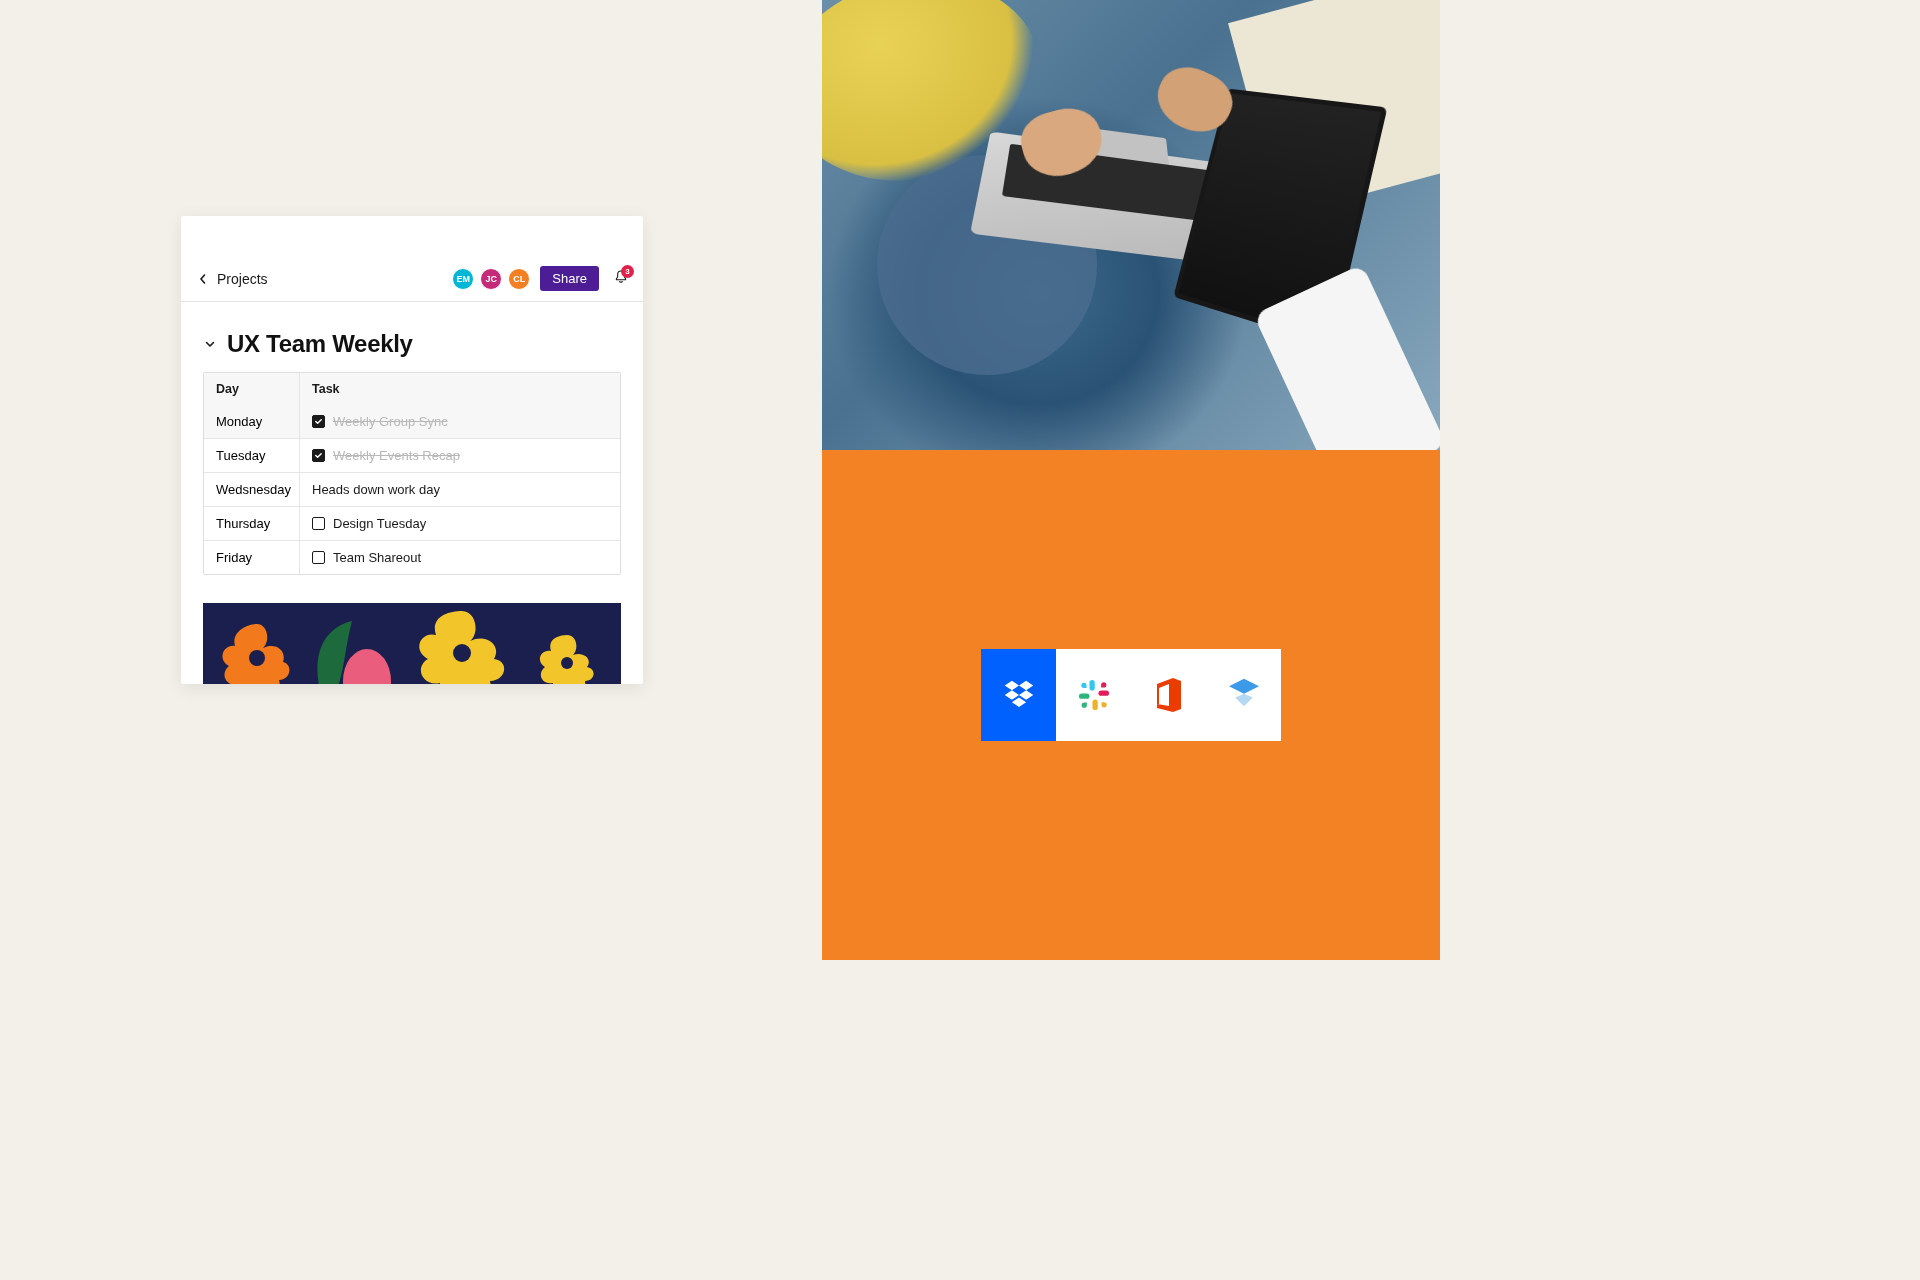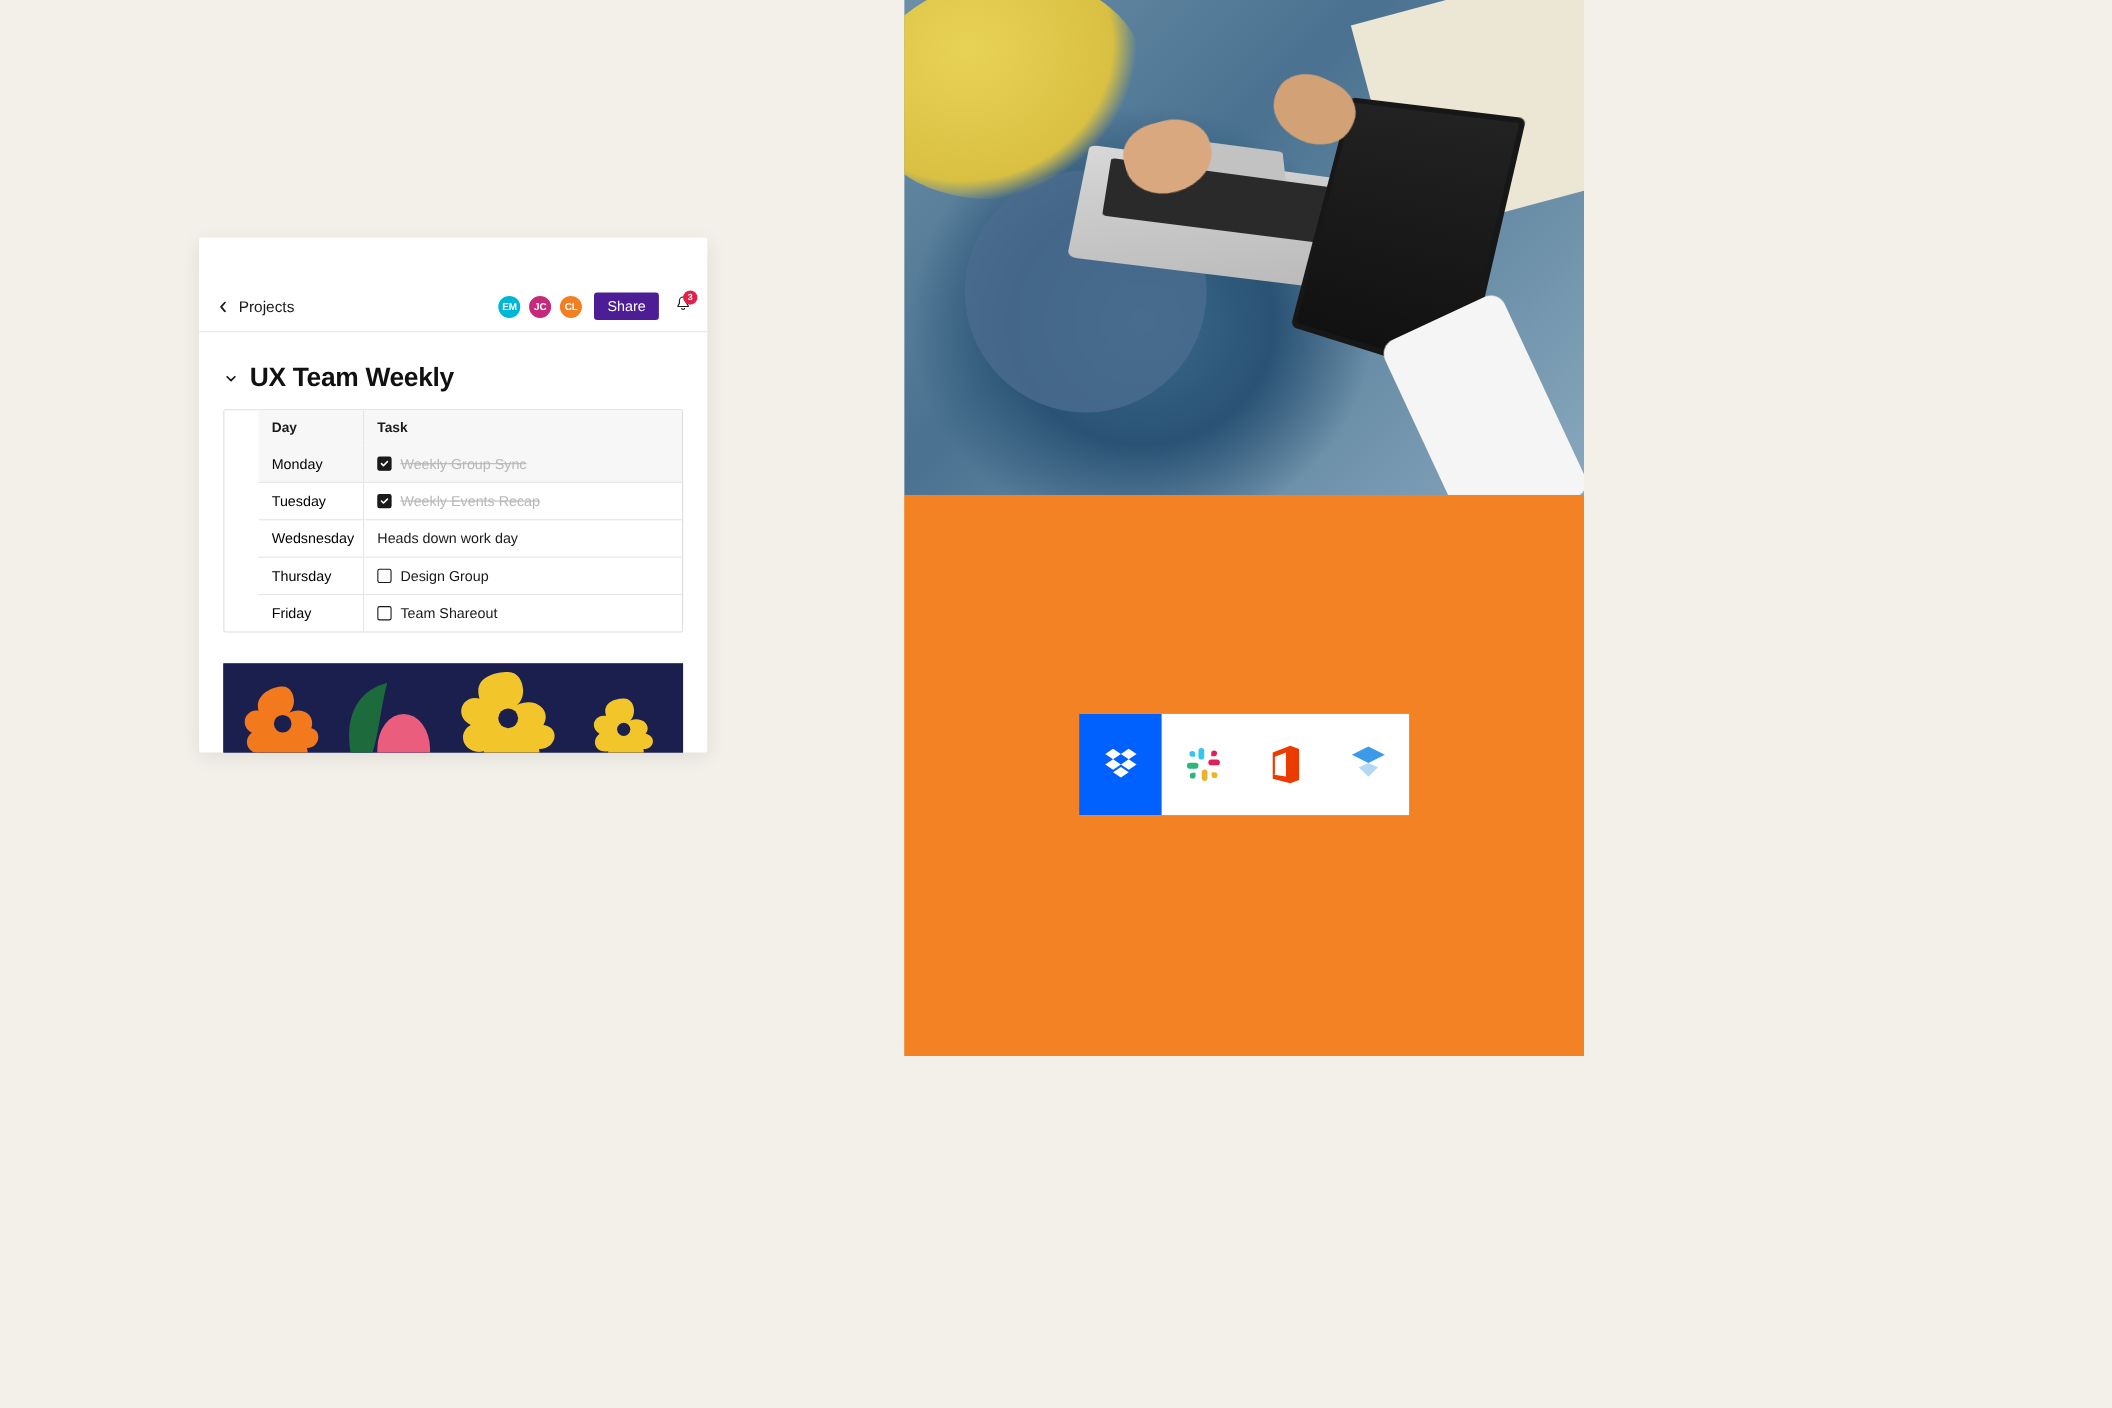--- a/index.html
+++ b/index.html
@@ -70,21 +70,20 @@
   }
   .dropdown-caret { width: 14px; height: 14px; display:flex; align-items:center; justify-content:center; cursor:pointer; }
   .page-title { font-size: 24px; font-weight: 600; color: #111; letter-spacing: -0.3px; }
 
   .table {
     margin: 0 22px;
     border: 1px solid #dedede;
     border-radius: 2px;
     font-size: 13px;
     width: calc(100% - 44px);
-    padding-left: 31px;
   }
   .table-row { display: flex; border-top: 1px solid #e5e5e5; }
   .table-row:first-child { border-top: none; background: #f7f7f7; }
   .th, .td { padding: 9px 12px; }
   .th { font-weight: 600; color: #1a1a1a; font-size: 12.5px; }
   .col-day { width: 96px; border-right: 1px solid #e5e5e5; }
   .col-task { flex: 1; display: flex; align-items: center; gap: 8px; }
   .checkbox {
     width: 13px; height: 13px; border: 1.3px solid #1a1a1a; border-radius: 2px;
     display: inline-flex; align-items: center; justify-content: center; flex-shrink: 0;
@@ -269,21 +268,21 @@
           <div class="table-row">
             <div class="td col-day">Wedsnesday</div>
             <div class="td col-task">
               <span class="task-label">Heads down work day</span>
             </div>
           </div>
           <div class="table-row">
             <div class="td col-day">Thursday</div>
             <div class="td col-task">
               <span class="checkbox"></span>
-              <span class="task-label">Design Group</span>
+              <span class="task-label">Design Tuesday</span>
             </div>
           </div>
           <div class="table-row">
             <div class="td col-day">Friday</div>
             <div class="td col-task">
               <span class="checkbox"></span>
               <span class="task-label">Team Shareout</span>
             </div>
           </div>
         </div>

